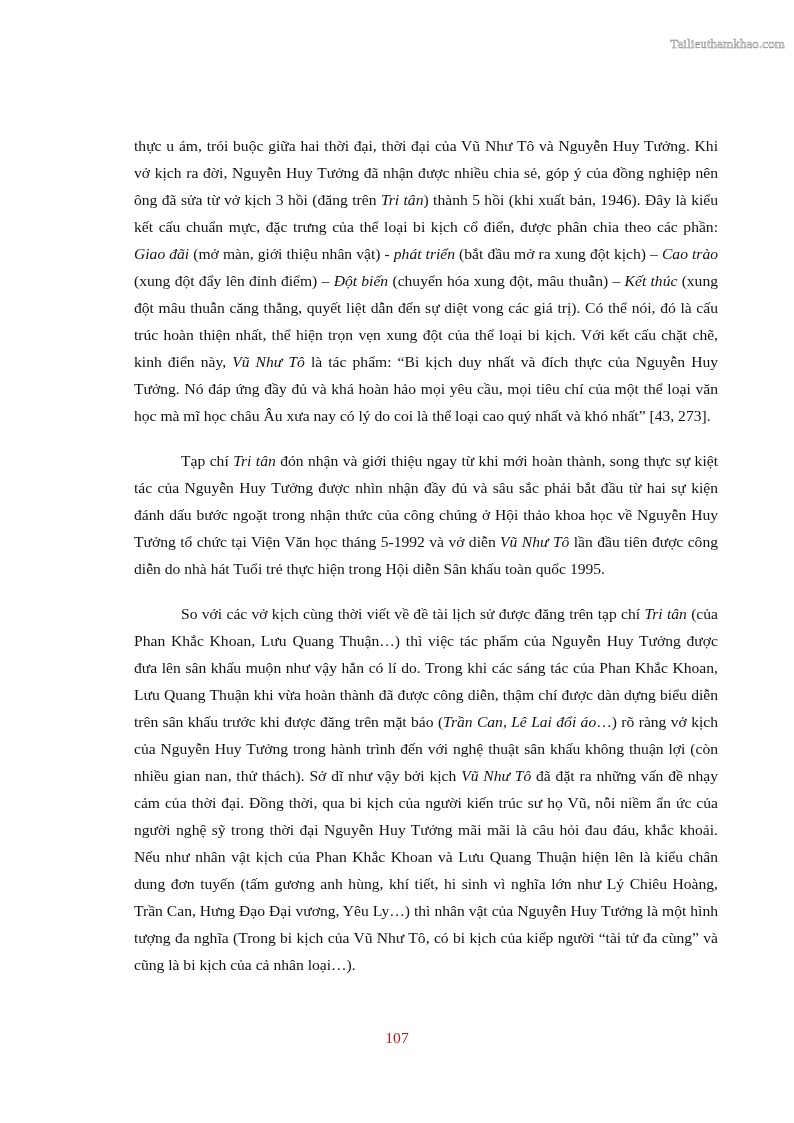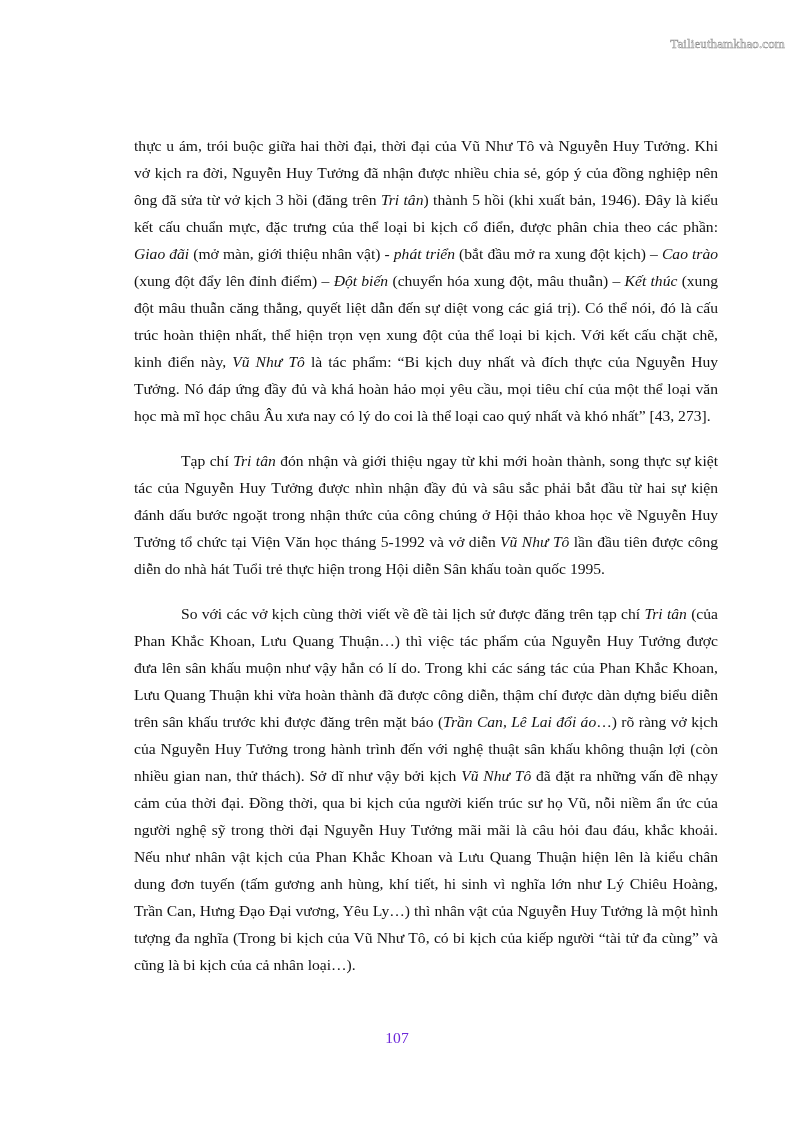--- a/index.html
+++ b/index.html
@@ -14,21 +14,21 @@
   }
   .page {
     position: absolute; left: 116px; top: 114px; width: 620px;
     font-family: "Liberation Serif", serif; font-size: 15.6px;
     line-height: 27px; color: #111111; text-align: justify;
   }
   .page p { margin: 18px; }
   .indent { text-indent: 47px; }
   .page-number {
     position: absolute; top: 1029px; left: 0; width: 794px; text-align: center;
-    font-family: "Liberation Serif", serif; font-size: 15.6px; color: #6d28d9;
+    font-family: "Liberation Serif", serif; font-size: 15.6px; color: #b91c1c;
   }
 </style>
 </head>
 <body>
 
 <div class="watermark">Tailieuthamkhao.com</div>
 
 <div class="page">
   <p>
     <span>thực u ám, trói buộc giữa hai thời đại, thời đại của Vũ Như Tô và Nguyễn Huy Tưởng. Khi vở kịch ra đời, Nguyễn Huy Tưởng đã nhận được nhiều chia sẻ, góp ý của đồng nghiệp nên ông đã sửa từ vở kịch 3 hồi (đăng trên </span><i>Tri tân</i><span>) thành 5 hồi (khi xuất bản, 1946). Đây là kiểu kết cấu chuẩn mực, đặc trưng của thể loại bi kịch cổ điển, được phân chia theo các phần: </span><i>Giao đãi</i><span> (mở màn, giới thiệu nhân vật) - </span><i>phát triển</i><span> (bắt đầu mở ra xung đột kịch) – </span><i>Cao trào</i><span> (xung đột đẩy lên đỉnh điểm) – </span><i>Đột biến</i><span> (chuyển hóa xung đột, mâu thuẫn) – </span><i>Kết thúc</i><span> (xung đột mâu thuẫn căng thẳng, quyết liệt dẫn đến sự diệt vong các giá trị). Có thể nói, đó là cấu trúc hoàn thiện nhất, thể hiện trọn vẹn xung đột của thể loại bi kịch. Với kết cấu chặt chẽ, kinh điển này, </span><i>Vũ Như Tô</i><span> là tác phẩm: “Bi kịch duy nhất và đích thực của Nguyễn Huy Tưởng. Nó đáp ứng đầy đủ và khá hoàn hảo mọi yêu cầu, mọi tiêu chí của một thể loại văn học mà mĩ học châu Âu xưa nay có lý do coi là thể loại cao quý nhất và khó nhất” [43, 273].</span>

